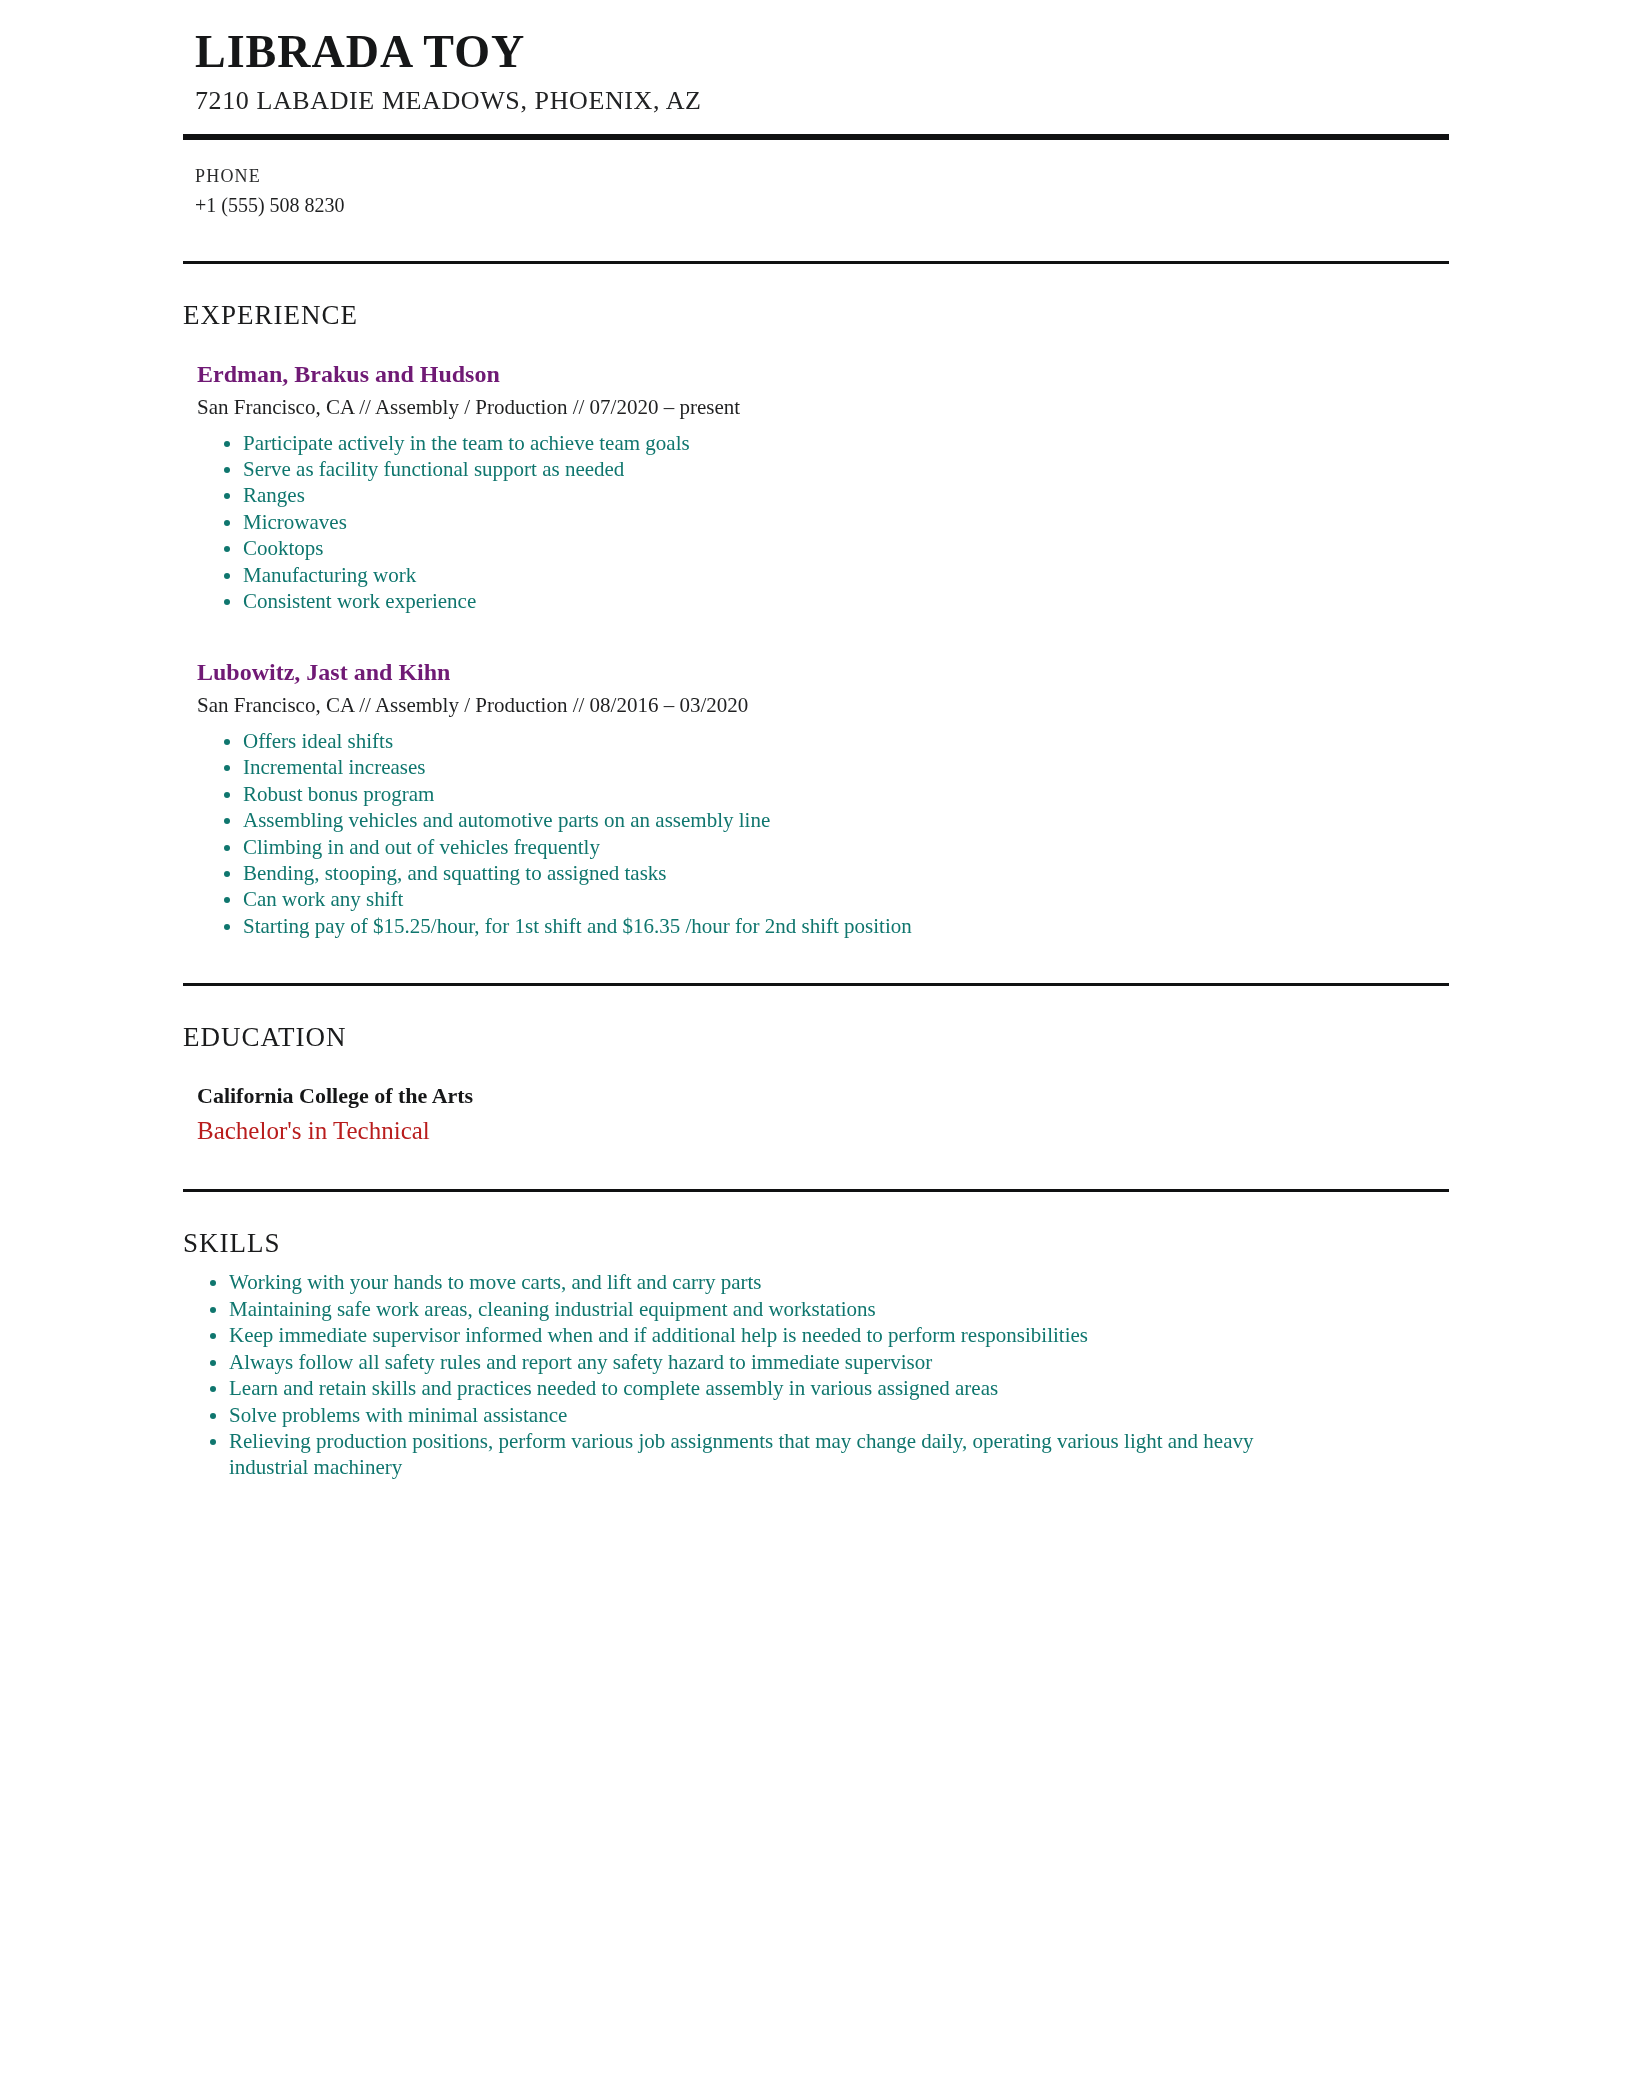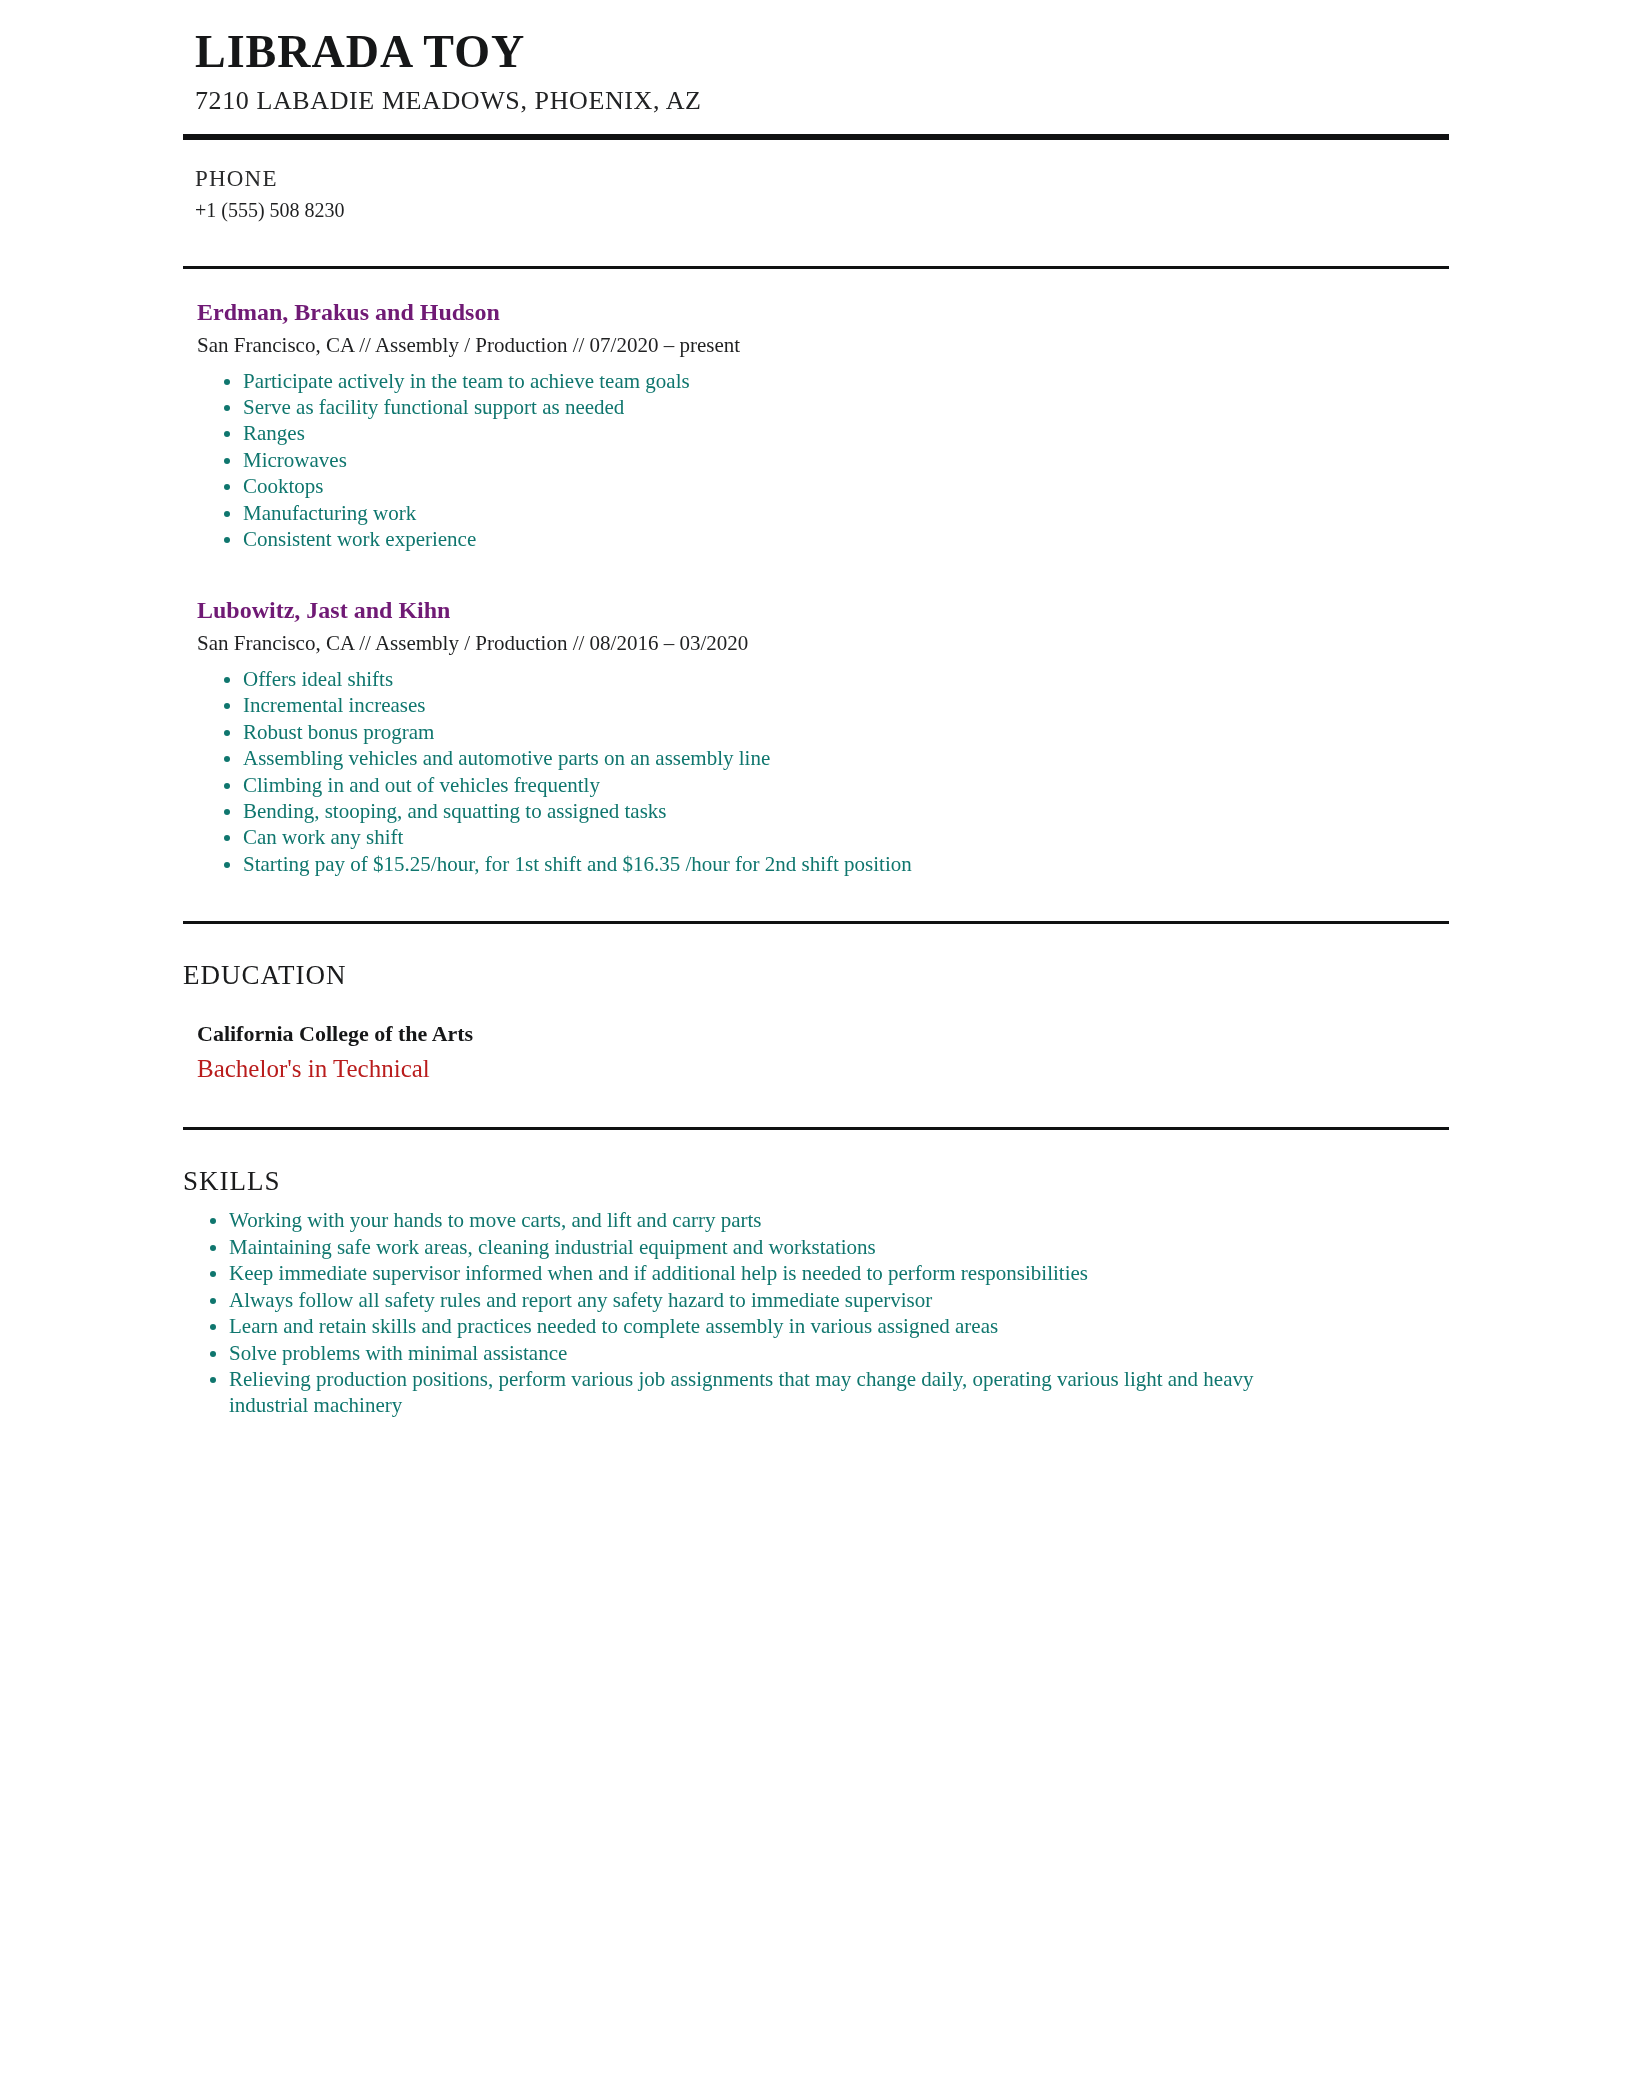--- a/index.html
+++ b/index.html
@@ -39,21 +39,21 @@
   }
   .rule-thin {
     border: none;
     border-top: 3px solid #101112;
     margin: 44px 0 0 0;
   }
 
   
   .contact { padding-left: 12px; margin-top: 26px; }
   .phone-label {
-    font-size: 23px;
+    font-size: 18px;
     letter-spacing: 1.2px;
     color: #2a2b2c;
   }
   .phone-value {
     margin-top: 7px;
     font-size: 20px;
     color: #1f2021;
   }
 
   
@@ -122,20 +122,21 @@
   <hr class="rule-thick">
 
   <section class="contact">
     <div class="phone-label">PHONE</div>
     <div class="phone-value">+1 (555) 508 8230</div>
   </section>
 
   <hr class="rule-thin">
 
   <section>
+    <h2 class="section-title">EXPERIENCE</h2>
     <div class="jobs">
   <div class="job">
     <h3 class="job-company">Erdman, Brakus and Hudson</h3>
     <p class="job-meta">San Francisco, CA // Assembly / Production // 07/2020 – present</p>
     <ul class="bullets">
       <li>Participate actively in the team to achieve team goals</li>
             <li>Serve as facility functional support as needed</li>
             <li>Ranges</li>
             <li>Microwaves</li>
             <li>Cooktops</li>

